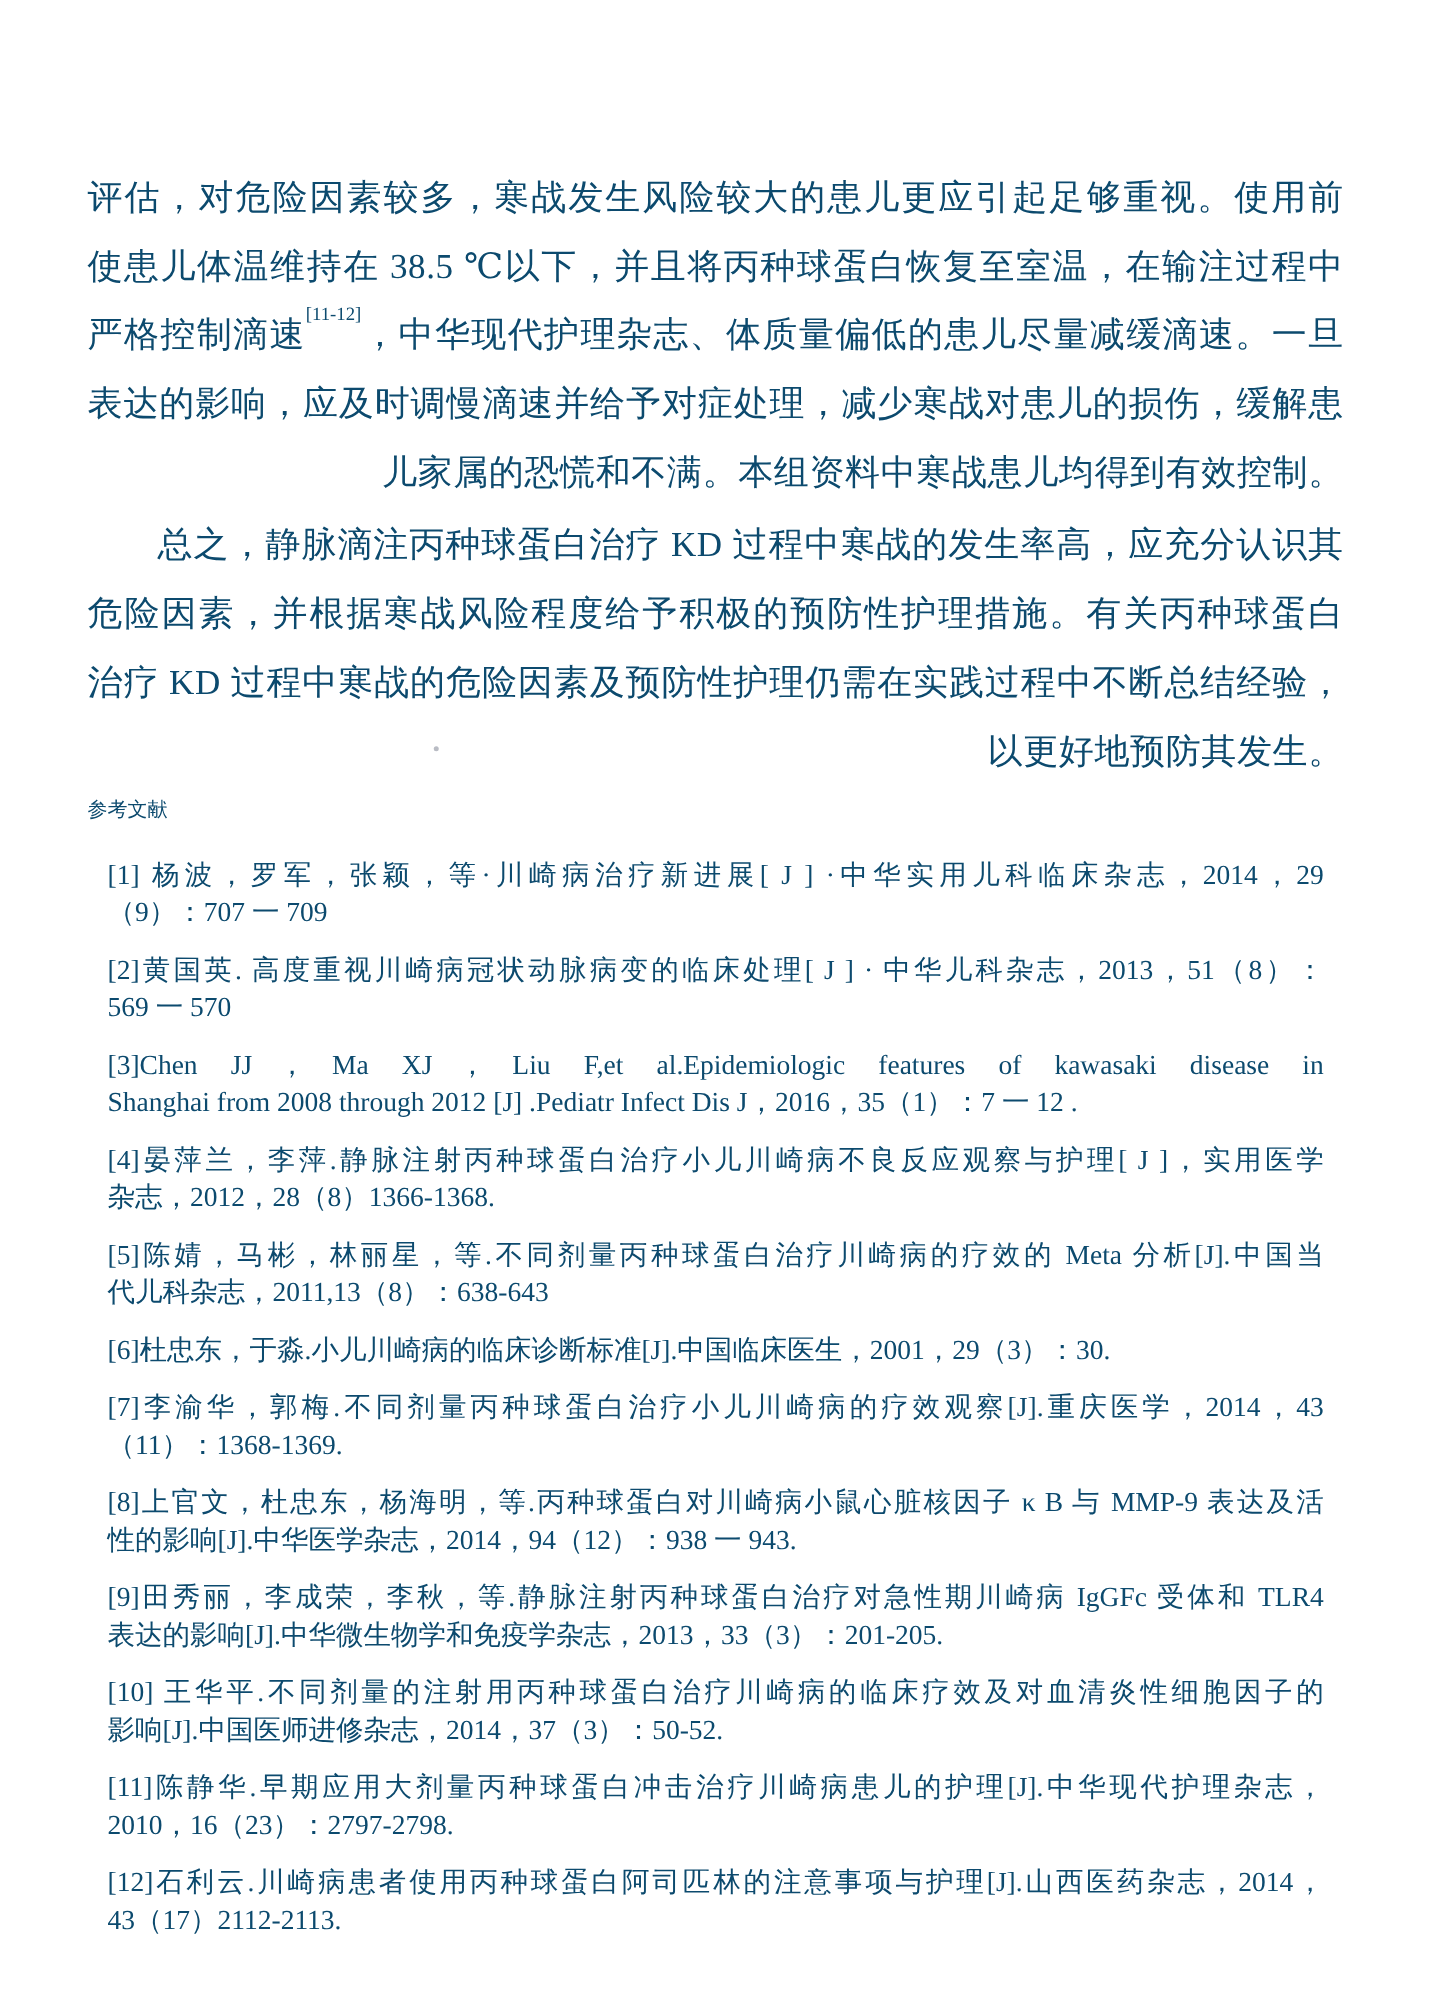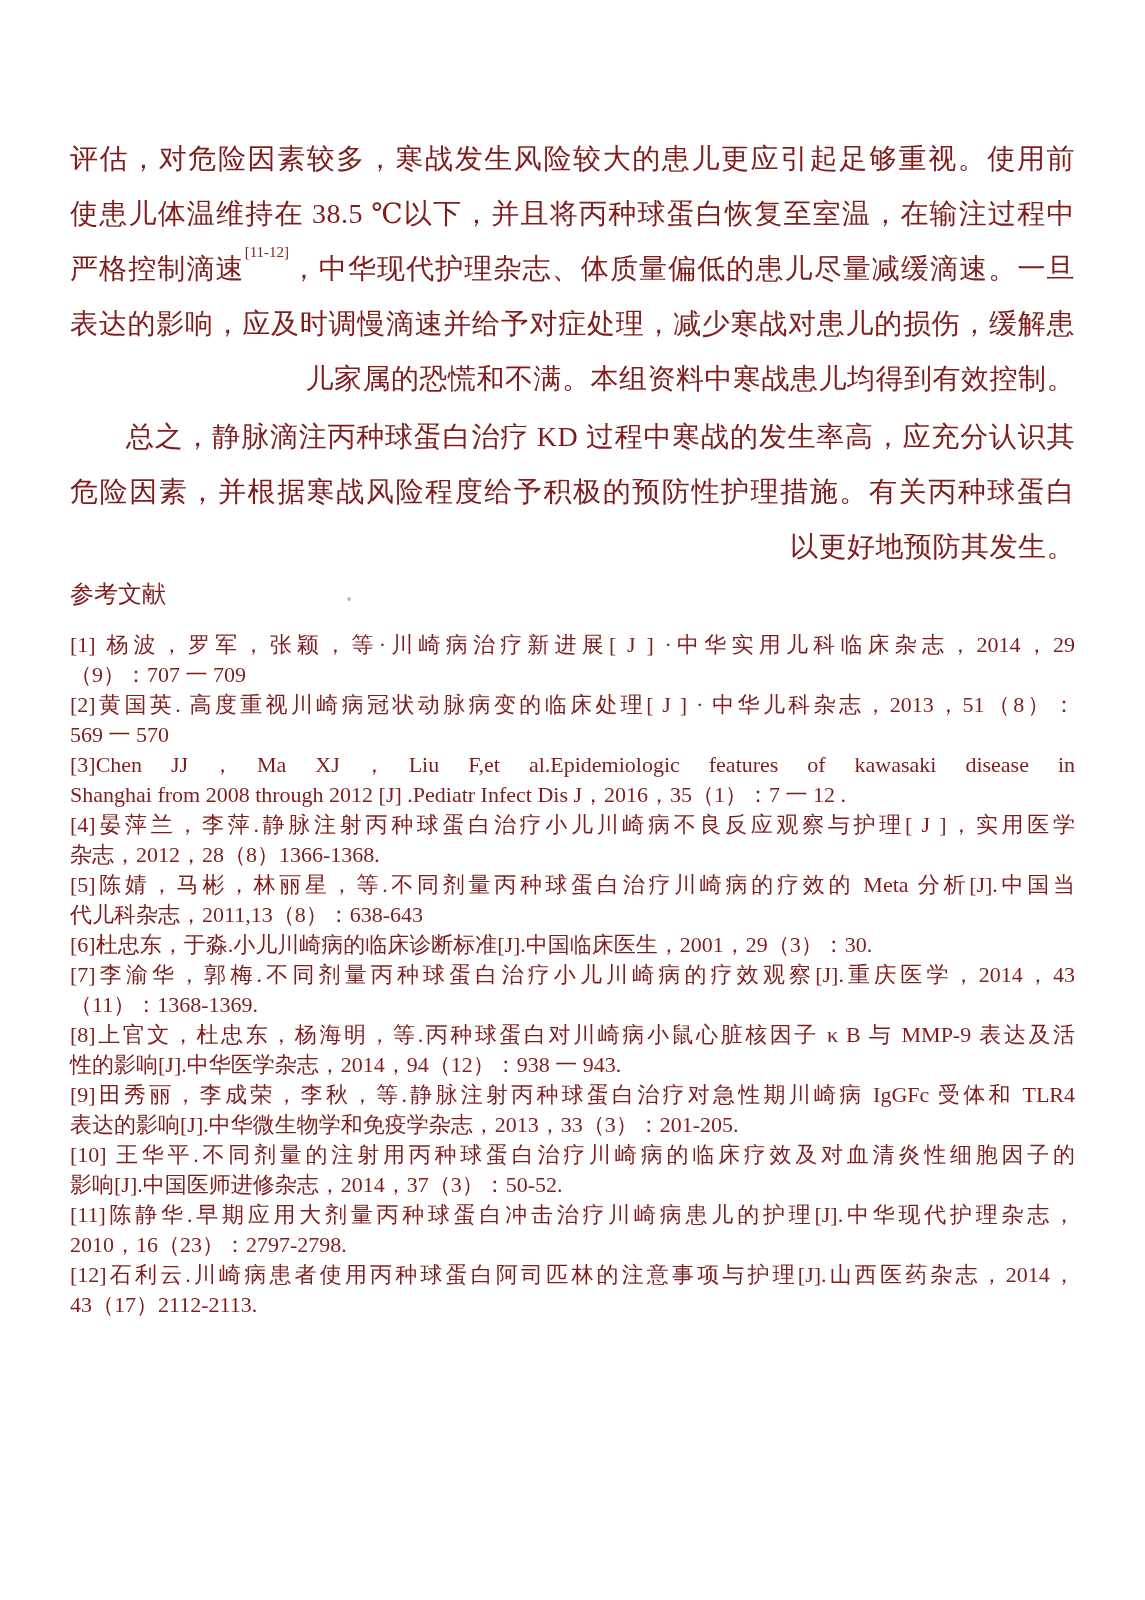--- a/index.html
+++ b/index.html
@@ -2,21 +2,21 @@
 <html lang="zh"><head>
 <meta charset="utf-8">
 <style>
   html, body { margin: 0; padding: 0; background: #e8e8e8; }
   .page {
     position: relative;
     width: 1145px;
     height: 1600px;
     margin: 0 auto;
     background: #ffffff;
-    color: #7f1d1d;
+    color: #0c4a6e;
     font-family: "Liberation Serif", "DejaVu Serif", serif;
     overflow: hidden;
   }
   .content {
     position: absolute;
     left: 70px;
     top: 131px;
     width: 1005px;
   }
   
@@ -33,26 +33,26 @@
   .body-line sup {
     font-size: 15px;
     line-height: 0;
     position: relative;
     top: -11px;
     letter-spacing: 0;
   }
   
   .refs-heading {
     margin: 0;
-    font-size: 24px;
+    font-size: 16px;
     font-weight: normal;
     line-height: 40px;
   }
   .refs-list { margin-top: 16px; }
-  .reference-item { margin: 0; }
+  .reference-item { margin: 16px; }
   .ref-line {
     font-size: 22px;
     line-height: 30px;
     text-align: left;
   }
   .ref-line.just { text-align: justify; text-align-last: justify; }
   
   .artifact-dot {
     position: absolute;
     left: 277px;
@@ -72,20 +72,21 @@
         <div class="paragraph">
           <div class="body-line just"><span>评估，对危险因素较多，寒战发生风险较大的患儿更应引起足够重视。使用前</span></div>
           <div class="body-line just"><span>使患儿体温维持在 38.5 ℃以下，并且将丙种球蛋白恢复至室温，在输注过程中</span></div>
           <div class="body-line just"><span>严格控制滴速</span><sup>[11-12]</sup><span>，中华现代护理杂志、体质量偏低的患儿尽量减缓滴速。一旦</span></div>
           <div class="body-line just"><span>表达的影响，应及时调慢滴速并给予对症处理，减少寒战对患儿的损伤，缓解患</span></div>
           <div class="body-line"><span>儿家属的恐慌和不满。本组资料中寒战患儿均得到有效控制。</span></div>
         </div>
         <div class="paragraph">
           <div class="body-line just indent"><span>总之，静脉滴注丙种球蛋白治疗 KD 过程中寒战的发生率高，应充分认识其</span></div>
           <div class="body-line just"><span>危险因素，并根据寒战风险程度给予积极的预防性护理措施。有关丙种球蛋白</span></div>
+          <div class="body-line just"><span>治疗 KD 过程中寒战的危险因素及预防性护理仍需在实践过程中不断总结经验，</span></div>
           <div class="body-line"><span>以更好地预防其发生。</span></div>
         </div>
       </div>
     <span class="artifact-dot"></span>
     <h3 class="refs-heading">参考文献</h3>
     <div class="refs-list" id="refs-list">
         <div class="reference-item">
           <div class="ref-line just">[1]  杨波，罗军，张颖，等·川崎病治疗新进展[ J ]  ·中华实用儿科临床杂志，2014，29</div>
           <div class="ref-line">（9）：707 一 709</div>
         </div>

